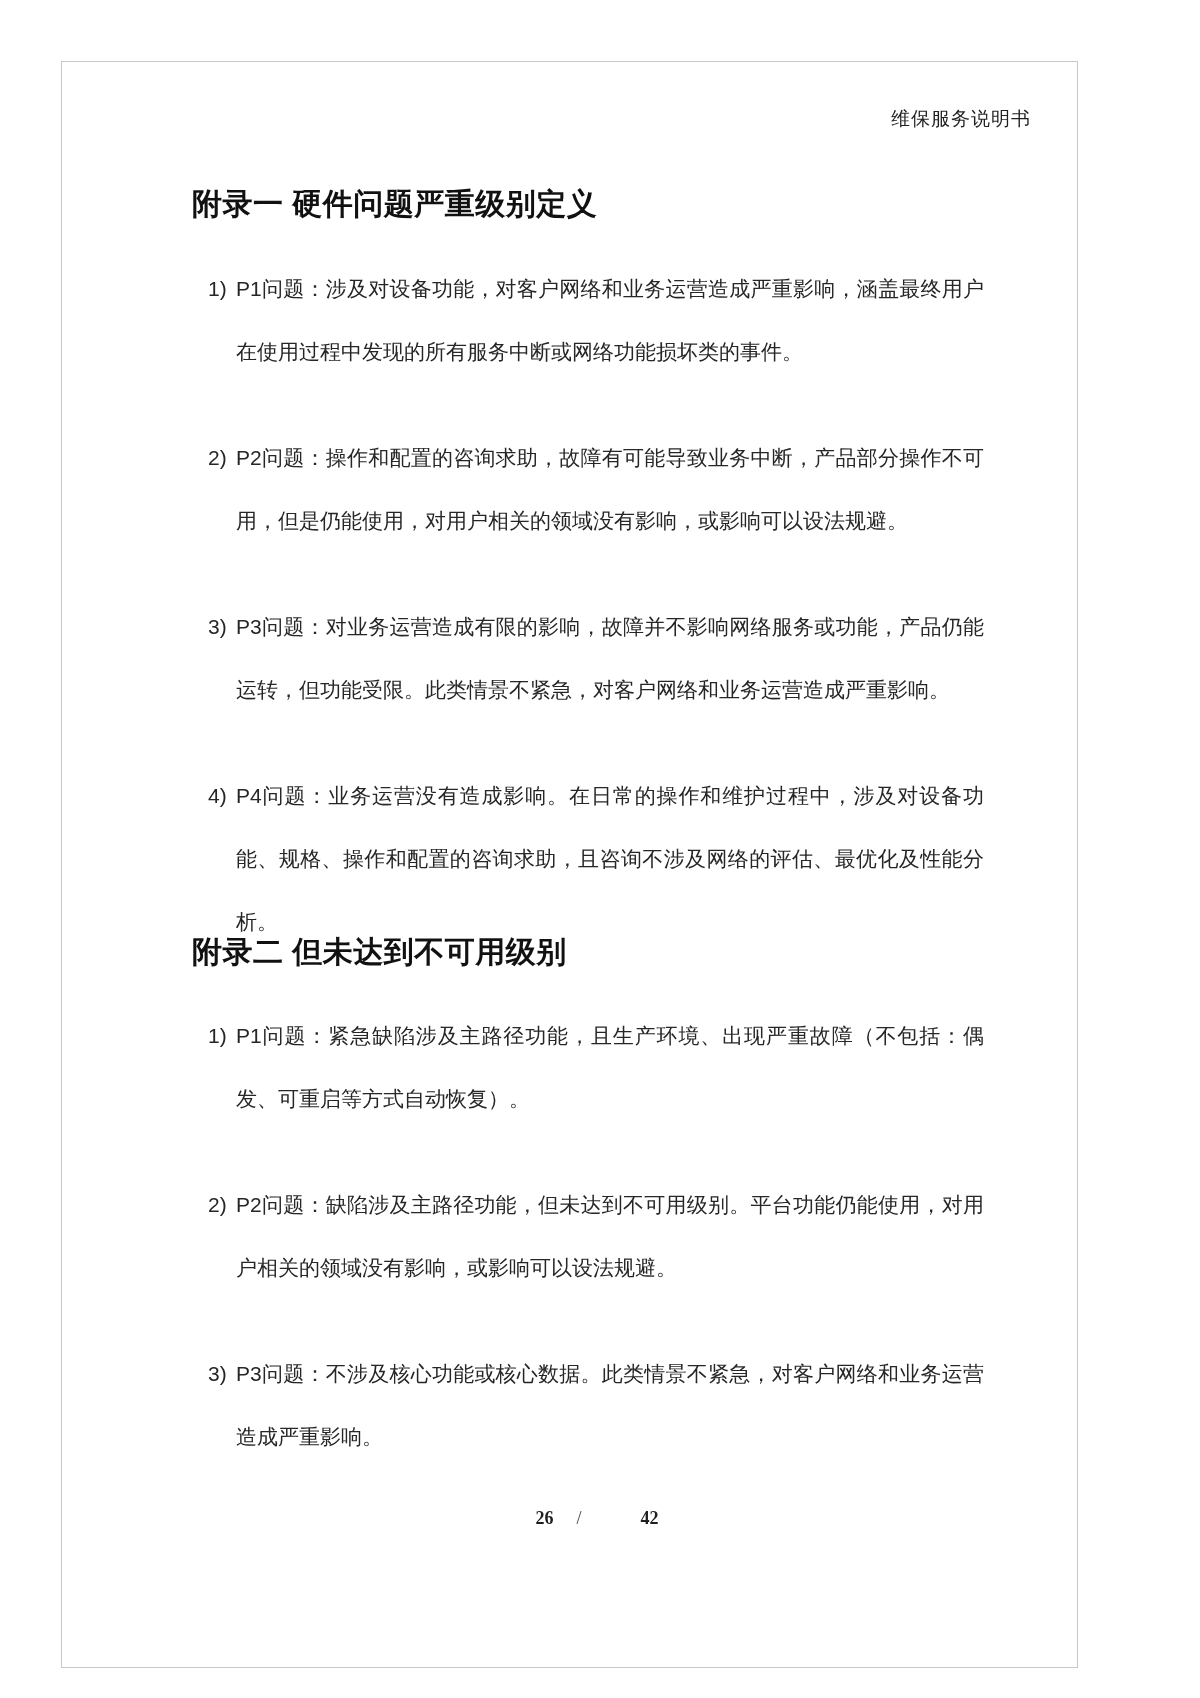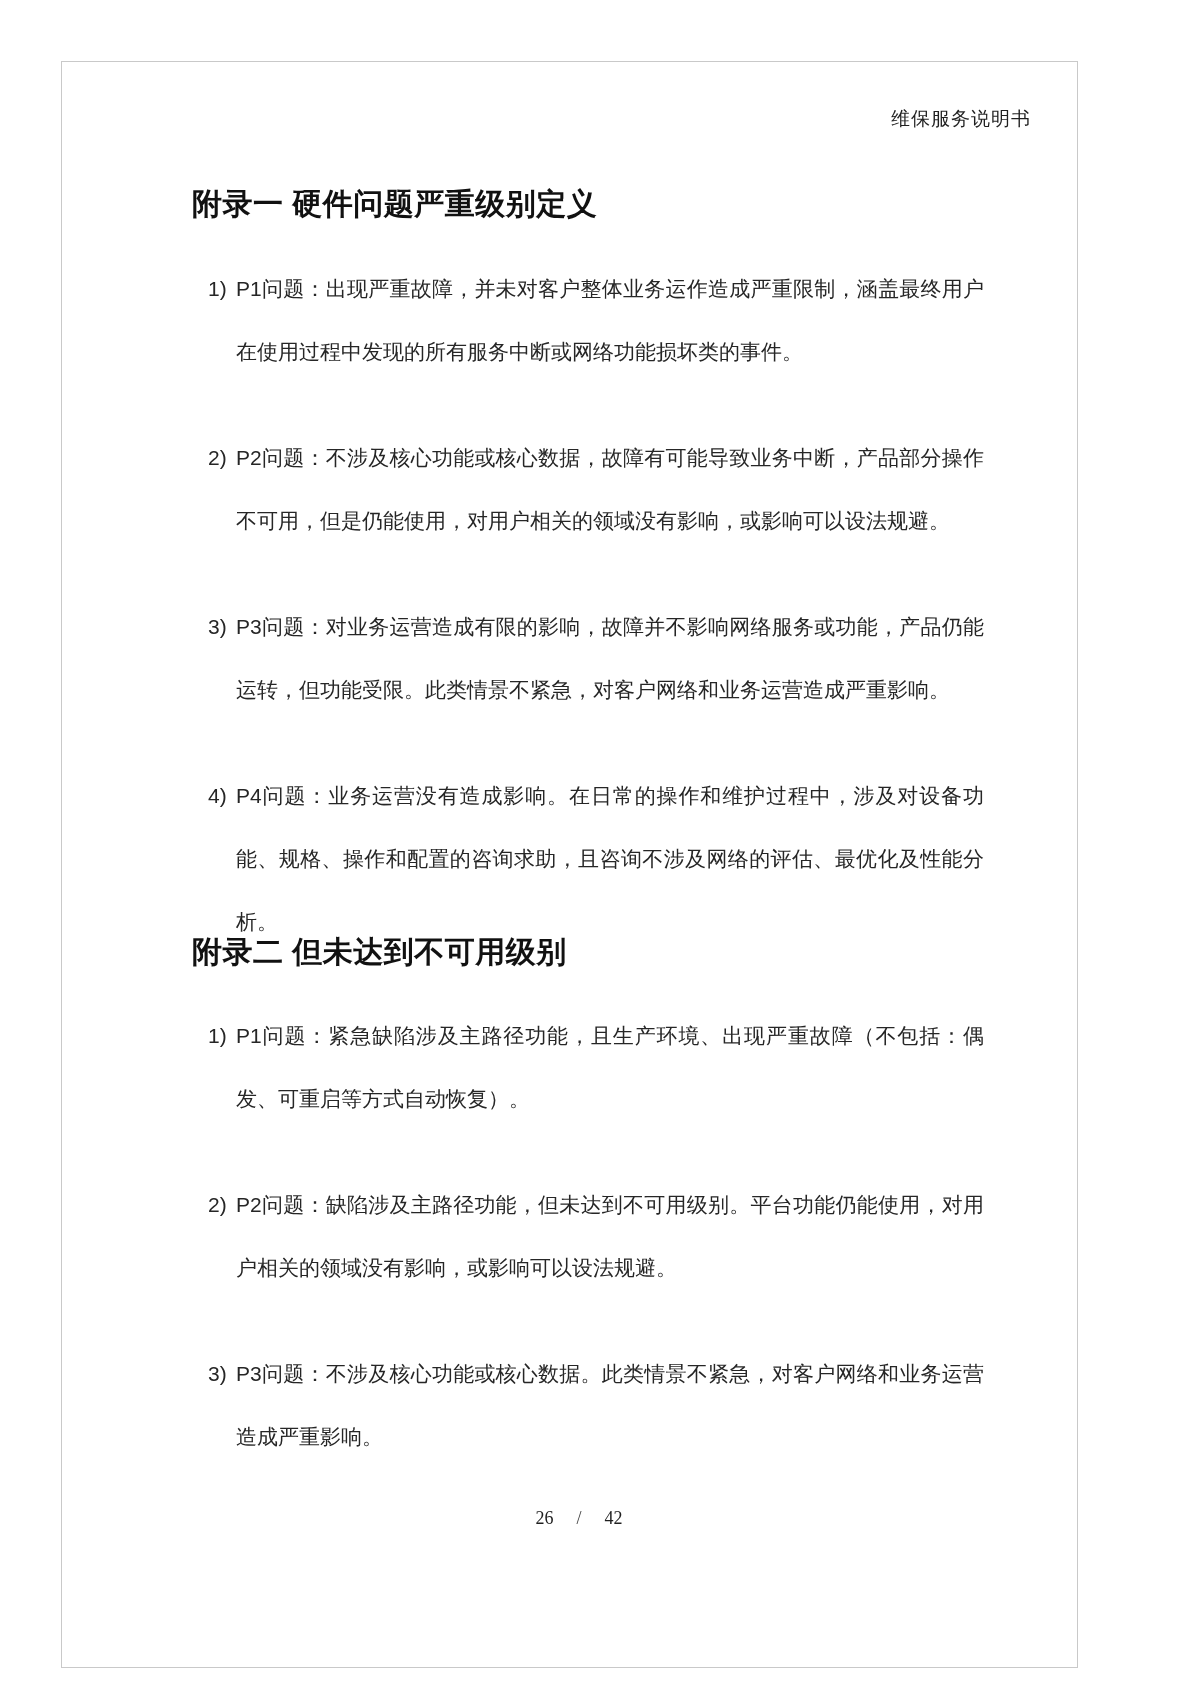--- a/index.html
+++ b/index.html
@@ -70,41 +70,41 @@
   .footer {
     position: absolute;
     top: 1484px;
     left: 168px;
     width: 790px;
     text-align: center;
     font-family: "Liberation Serif", "DejaVu Serif", serif;
     font-size: 18px;
     color: #1f1f1f;
   }
-  .footer .pg { font-weight: 400; }
+  .footer .pg { font-weight: 700; margin-left: 36px; }
   .footer .sep { font-weight: 400; color: #444444; margin: 0 7px; }
 </style>
 </head>
 <body>
 
 <div class="page">
   <div class="frame"></div>
 
   <div class="header">维保服务说明书</div>
 
   <div class="title t1">附录一 硬件问题严重级别定义</div>
 
   <div class="list l1">
     <div class="item">
       <span class="num">1)</span>
-      <div class="txt">P1问题：出现严重故障，并未对客户整体业务运作造成严重限制，涵盖最终用户在使用过程中发现的所有服务中断或网络功能损坏类的事件。</div>
+      <div class="txt">P1问题：涉及对设备功能，对客户网络和业务运营造成严重影响，涵盖最终用户在使用过程中发现的所有服务中断或网络功能损坏类的事件。</div>
     </div>
     <div class="item">
       <span class="num">2)</span>
-      <div class="txt">P2问题：不涉及核心功能或核心数据，故障有可能导致业务中断，产品部分操作不可用，但是仍能使用，对用户相关的领域没有影响，或影响可以设法规避。</div>
+      <div class="txt">P2问题：操作和配置的咨询求助，故障有可能导致业务中断，产品部分操作不可用，但是仍能使用，对用户相关的领域没有影响，或影响可以设法规避。</div>
     </div>
     <div class="item">
       <span class="num">3)</span>
       <div class="txt">P3问题：对业务运营造成有限的影响，故障并不影响网络服务或功能，产品仍能运转，但功能受限。此类情景不紧急，对客户网络和业务运营造成严重影响。</div>
     </div>
     <div class="item">
       <span class="num">4)</span>
       <div class="txt">P4问题：业务运营没有造成影响。在日常的操作和维护过程中，涉及对设备功能、规格、操作和配置的咨询求助，且咨询不涉及网络的评估、最优化及性能分析。</div>
     </div>
   </div>

